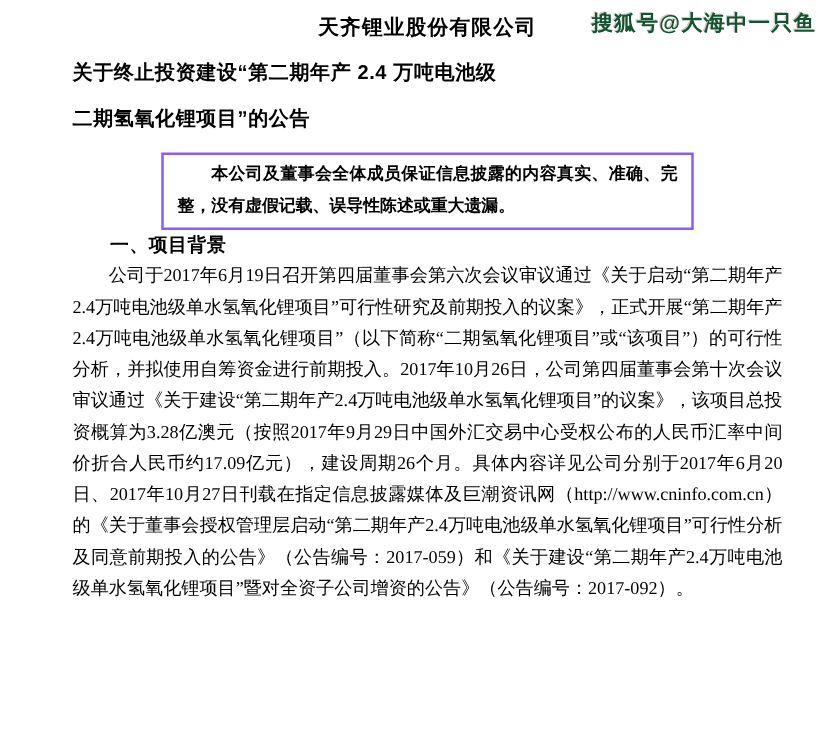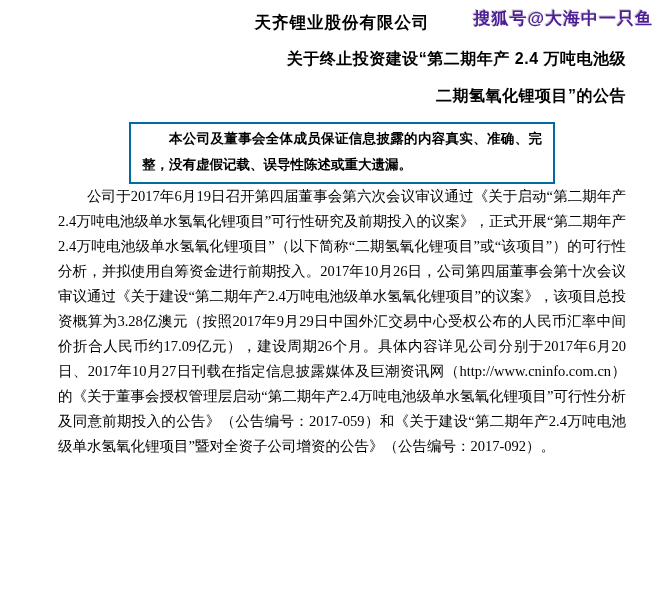--- a/index.html
+++ b/index.html
@@ -19,47 +19,47 @@
     font-family: "Liberation Serif", "DejaVu Serif", serif;
   }
   .watermark {
     position: absolute;
     top: 7px;
     right: 5px;
     font-family: "Liberation Sans", "DejaVu Sans", sans-serif;
     font-size: 17px;
     font-weight: bold;
     letter-spacing: 1px;
-    color: #4c1d95;
+    color: #14532d;
     text-shadow: 1px 1px 0 #ffffff, -1px -1px 0 #c9c9c9;
     white-space: nowrap;
   }
   .doc-title {
     margin: 2px 0 0 0;
     text-align: center;
     font-family: "Liberation Sans", "DejaVu Sans", sans-serif;
     font-size: 16.5px;
     font-weight: bold;
     line-height: 20px;
     letter-spacing: 1px;
   }
   .doc-subtitle {
     margin: 16px 0 0 0;
-    text-align: right;
+    text-align: left;
     font-family: "Liberation Sans", "DejaVu Sans", sans-serif;
     font-size: 16px;
     font-weight: bold;
     line-height: 21px;
     letter-spacing: 0.5px;
   }
   .notice-box {
     box-sizing: border-box;
     width: 426px;
     margin: 16px auto 0 auto;
-    border: 2px solid #0369a1;
+    border: 2px solid #8b5cf6;
     padding: 2px 11px 4px 11px;
   }
   .notice-box p {
     margin: 0;
     font-family: "Liberation Sans", "DejaVu Sans", sans-serif;
     font-size: 13.5px;
     font-weight: bold;
     line-height: 26px;
     text-indent: 2em;
     text-align: justify;
@@ -95,16 +95,17 @@
 
   <h2 class="doc-subtitle">关于终止投资建设“第二期年产 2.4 万吨电池级</h2>
 
   <h2 class="doc-subtitle">二期氢氧化锂项目”的公告</h2>
 
   <div class="notice-box">
     <p>本公司及董事会全体成员保证信息披露的内容真实、准确、完整，没有虚假记载、误导性陈述或重大遗漏。</p>
   </div>
 
 
+  <h3 class="section-heading">一、项目背景</h3>
 
   <p class="body-para">公司于2017年6月19日召开第四届董事会第六次会议审议通过《关于启动“第二期年产2.4万吨电池级单水氢氧化锂项目”可行性研究及前期投入的议案》，正式开展“第二期年产2.4万吨电池级单水氢氧化锂项目”（以下简称“二期氢氧化锂项目”或“该项目”）的可行性分析，并拟使用自筹资金进行前期投入。2017年10月26日，公司第四届董事会第十次会议审议通过《关于建设“第二期年产2.4万吨电池级单水氢氧化锂项目”的议案》，该项目总投资概算为3.28亿澳元（按照2017年9月29日中国外汇交易中心受权公布的人民币汇率中间价折合人民币约17.09亿元），建设周期26个月。具体内容详见公司分别于2017年6月20日、2017年10月27日刊载在指定信息披露媒体及巨潮资讯网（http://www.cninfo.com.cn）的《关于董事会授权管理层启动“第二期年产2.4万吨电池级单水氢氧化锂项目”可行性分析及同意前期投入的公告》（公告编号：2017-059）和《关于建设“第二期年产2.4万吨电池级单水氢氧化锂项目”暨对全资子公司增资的公告》（公告编号：2017-092）。</p>
 
 </div>
 
 </body></html>

